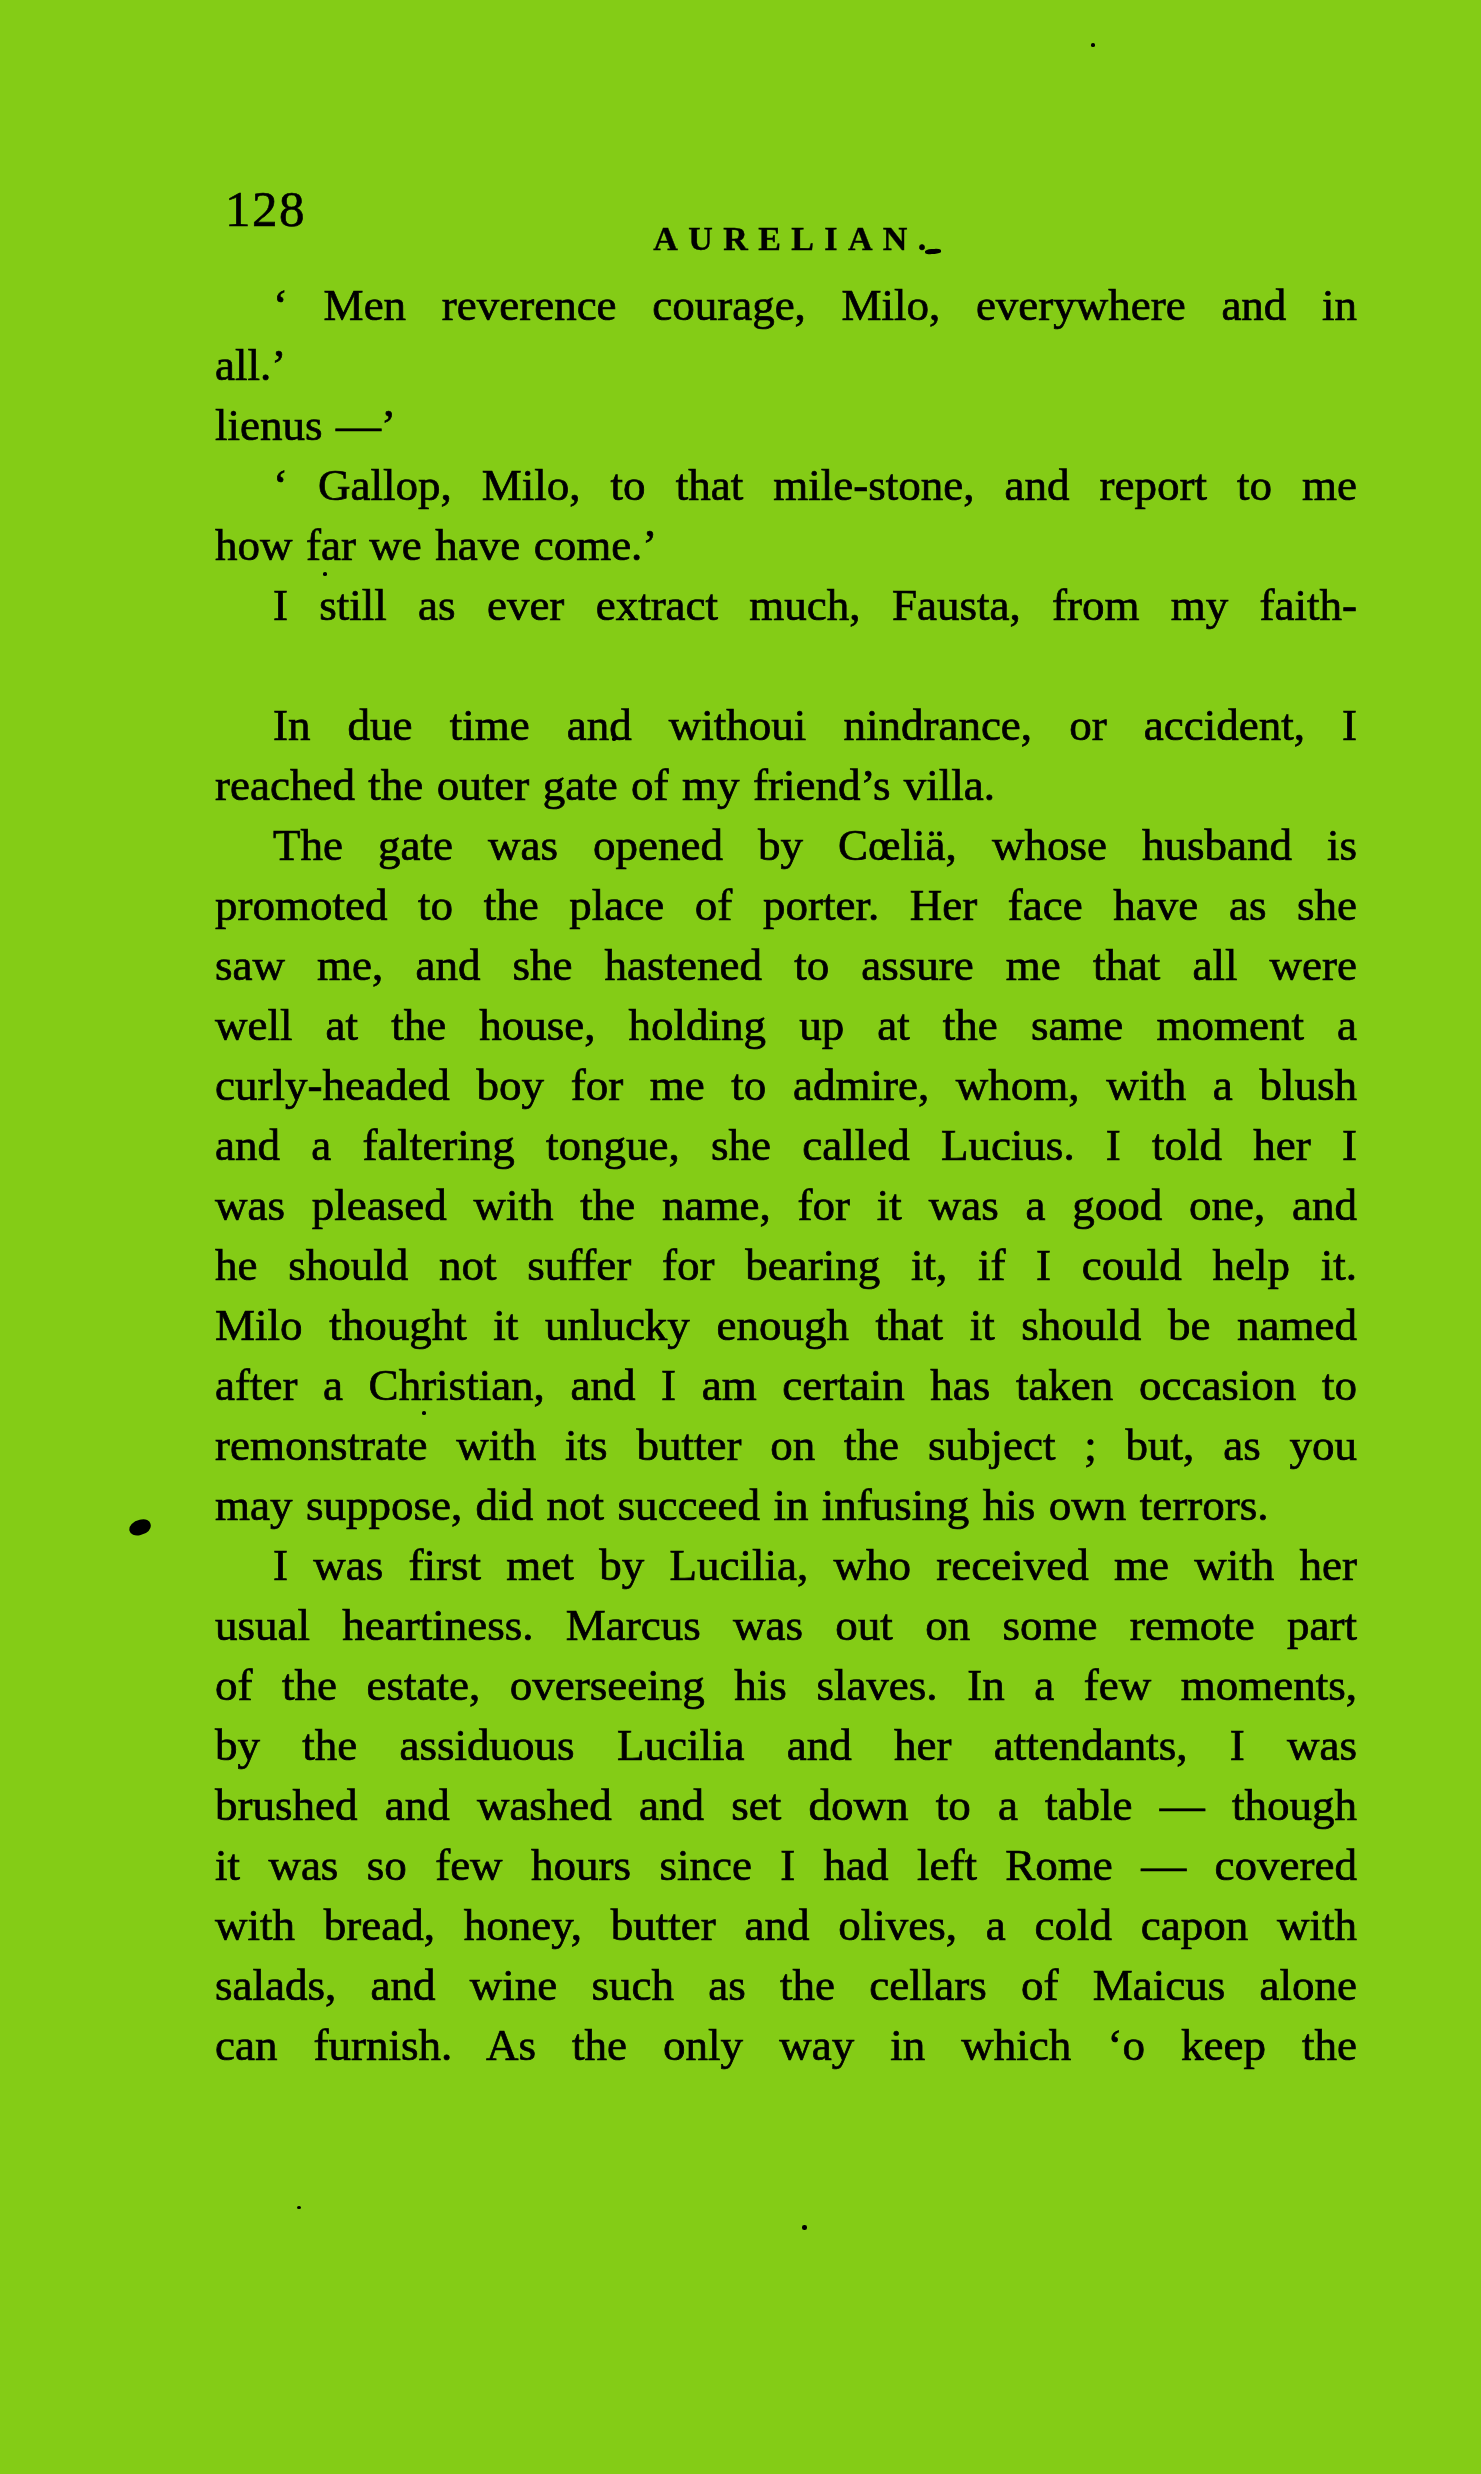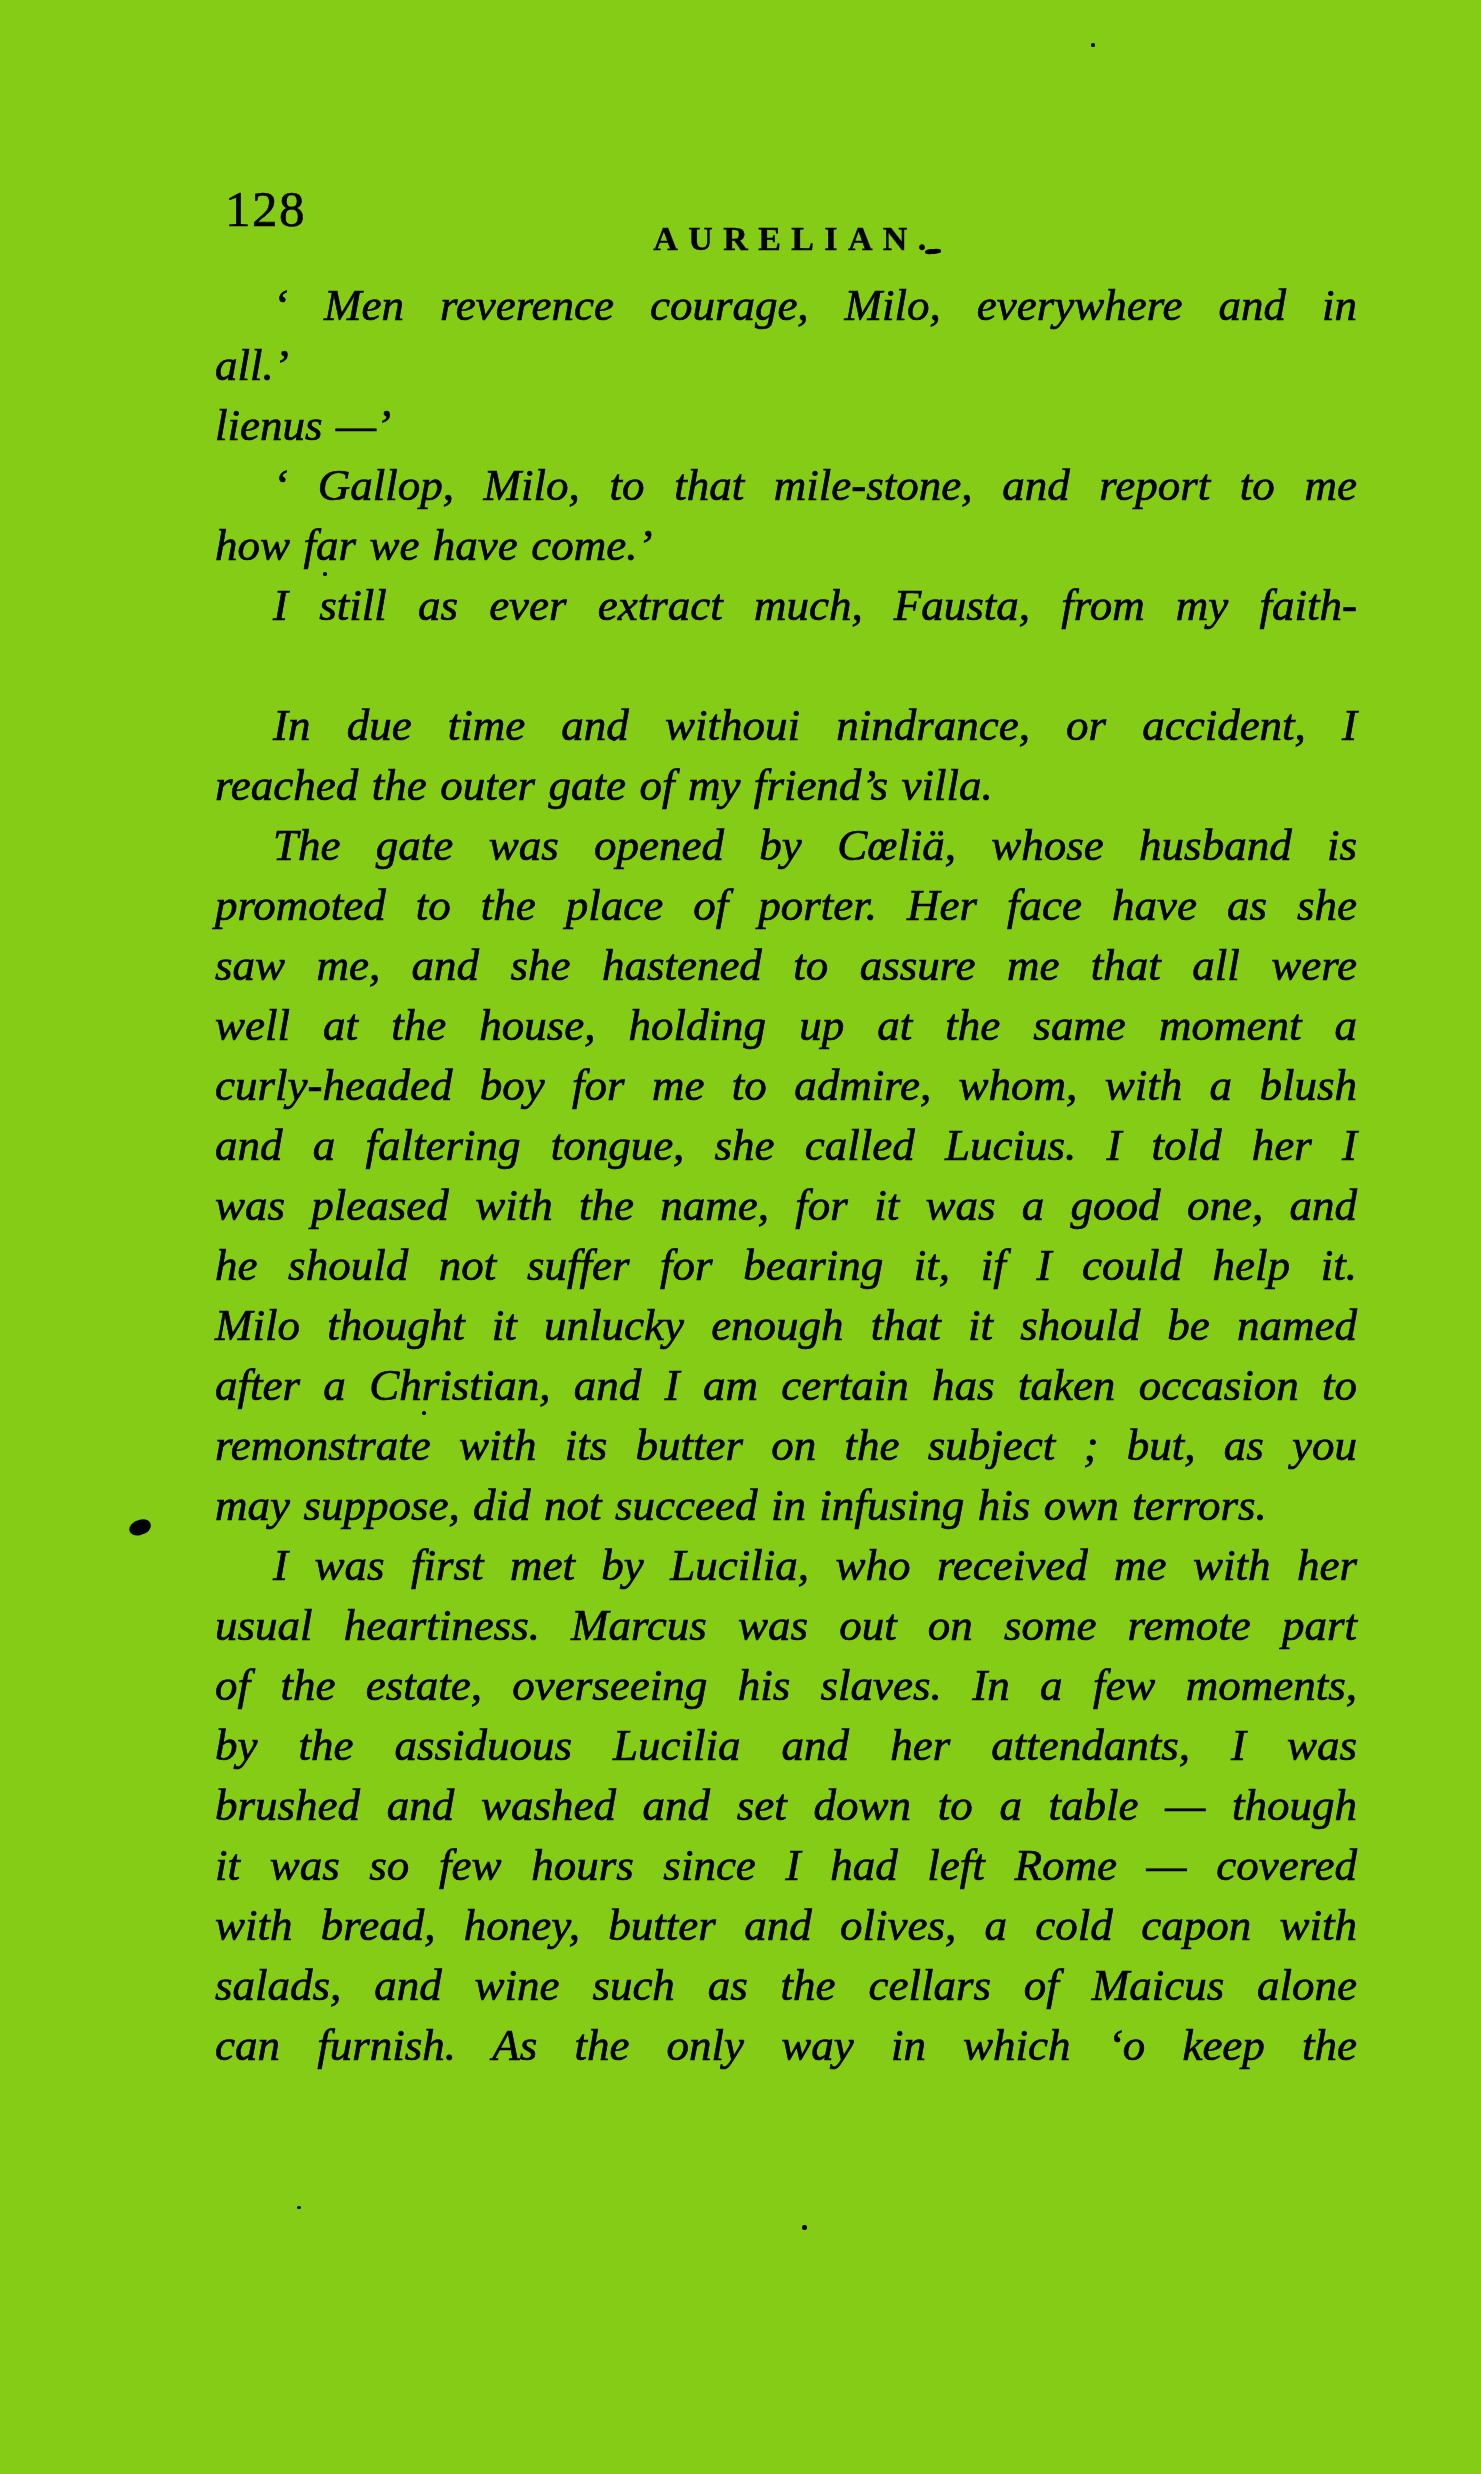--- a/index.html
+++ b/index.html
@@ -44,21 +44,20 @@
     top: 275px;
     width: 1142px;
   }
   .line {
     height: 60px;
     line-height: 60px;
     font-size: 45px;
     white-space: nowrap;
     -webkit-text-stroke: 0.7px #000;
     word-spacing: 2.2px;
-    font-style: italic;
   }
   .line.just {
     white-space: normal;
     text-align: justify;
     text-align-last: justify;
     text-justify: inter-word;
   }
   .line.ind {
     padding-left: 58px;
   }

